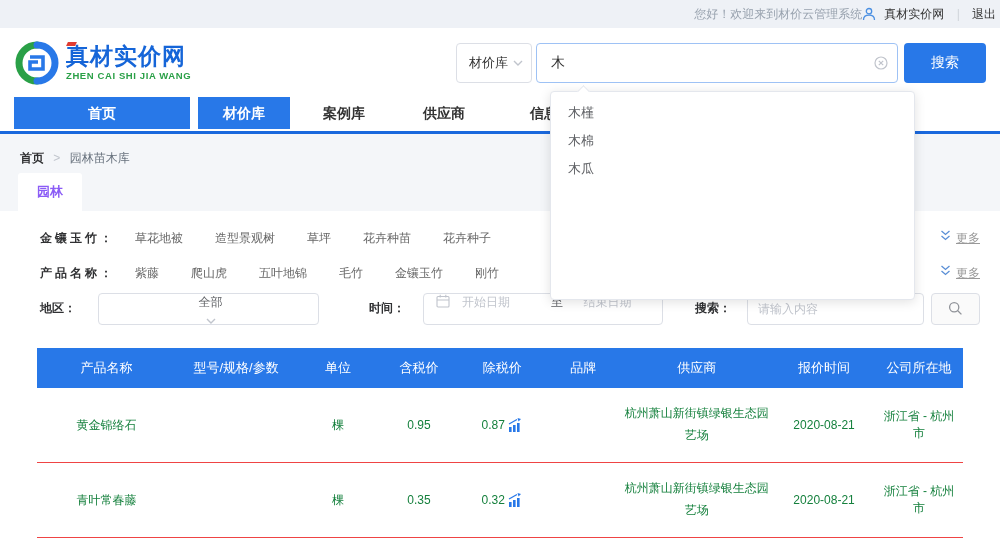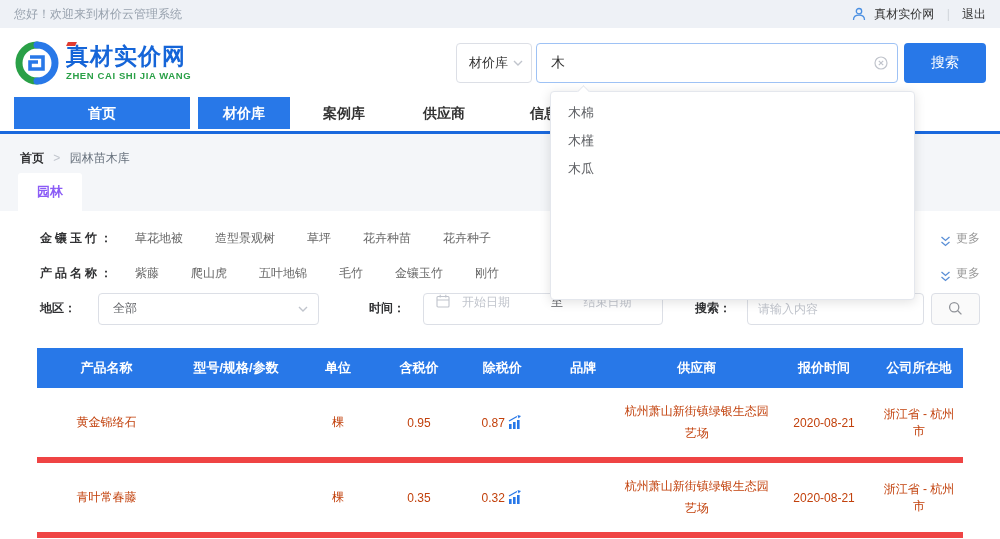--- a/index.html
+++ b/index.html
@@ -1,21 +1,21 @@
 <!DOCTYPE html>
 <html><head>
 <meta charset="utf-8">
 <style>
   * { margin:0; padding:0; box-sizing:border-box; }
   html,body { width:1000px; height:539px; overflow:hidden;
     font-family:"Liberation Sans","DejaVu Sans",sans-serif; background:#fff; position:relative; }
 
   
   .topbar { height:28px; background:#eef1f6; display:flex; align-items:center;
-    justify-content:space-between; padding:0 14px; font-size:12px; color:#98a2ae; }
+    justify-content:flex-end; padding:0 4px; font-size:12px; color:#98a2ae; }
   .topbar-right { display:flex; align-items:center; gap:8px; color:#333; }
   .topbar-right .divider { color:#c8ccd2; }
   .topbar-right a { color:#333; text-decoration:none; cursor:pointer; }
 
   
   .header { height:69px; display:flex; align-items:center; padding:0 14px; background:#fff; }
   .logo { display:flex; align-items:center; gap:6px; }
   .logo-text { position:relative; }
   .logo-title { font-size:23px; font-weight:bold; color:#1565d8; letter-spacing:1px; line-height:1; }
   .logo-sub { font-size:9.5px; font-weight:bold; color:#2aa047; letter-spacing:0.6px; margin-top:2px; }
@@ -49,45 +49,45 @@
   .tabstrip { margin-top:9px; display:flex; }
   .tab { width:64px; height:38px; line-height:38px; text-align:center; font-size:13px;
     cursor:pointer; margin-left:4px; }
   .tab.active { background:#fff; color:#8b5cf6; border-radius:3px 3px 0 0;font-weight:bold; }
 
   
   .content { background:#fff; padding:10px 20px 0 20px; }
   .filter-row { display:flex; align-items:center; height:35px; font-size:12px; padding-left:20px; }
   .filter-label { font-weight:bold; color:#303133; letter-spacing:3px; width:95px; flex:none; }
   .filter-link { color:#666; margin-right:32px; cursor:pointer; white-space:nowrap; }
-  .more-link { margin-left:auto; display:flex; align-items:flex-end; gap:5px; color:#999;
-    cursor:pointer; flex:none; }
+  .more-link { margin-left:auto; display:flex; align-items:flex-start; gap:5px; color:#999;
+    cursor:pointer; flex:none;text-decoration:underline; }
   .ctl-label { font-weight:bold; color:#303133; flex:none; }
   .region-select { width:250px; height:32px; border:1px solid #dcdfe6; border-radius:4px;
     display:flex; align-items:center; justify-content:space-between; padding:0 10px 0 14px;
-    color:#606266; margin:0 50px 0 22px; cursor:pointer; background:#fff; }
+    color:#606266; margin:0 50px 0 22px; cursor:pointer; background:#fff;flex-direction:column; }
   .time-box { width:272px; height:32px; border:1px solid #dcdfe6; border-radius:4px;
     display:flex; align-items:flex-start; padding:0 10px 0 12px; margin:0 32px 0 18px; background:#fff; }
   .time-box .ph { color:#c0c4cc; }
   .time-box .start { flex:1; padding-left:12px; }
   .time-box .to { color:#606266; }
   .time-box .end { flex:1; text-align:center; }
   .kw-input { width:192px; height:32px; border:1px solid #dcdfe6; border-radius:4px;
     padding:0 10px; font-size:12px; color:#606266; outline:none; margin-left:16px; }
   .kw-input::placeholder { color:#c0c4cc; }
   .icon-btn { width:56px; height:32px; border:1px solid #dcdfe6; border-radius:4px;
     background:#fafafa; margin-left:7px; display:flex; align-items:center; justify-content:center;
     cursor:pointer; }
 
   
   .table { margin:22px 17px 0 17px; }
   .t-head { display:flex; background:#2878e8; height:40px; align-items:center; }
-  .t-head .cell { color:#fff; font-size:13px; font-weight:bold; text-align:center; }
-  .t-row { display:flex; height:75px; align-items:center; border-bottom:6px solid #ef4444;
-    font-size:12px; color:#c2410c; }
+  .t-head .cell { color:#fff; font-size:13px; font-weight:normal; text-align:center; }
+  .t-row { display:flex; height:75px; align-items:center; border-bottom:1px solid #ef4444;
+    font-size:12px; color:#15803d; }
   .cell { text-align:center; padding:0 4px; }
   .c1{width:15%;} .c2{width:13%;} .c3{width:9%;} .c4{width:8.5%;} .c5{width:9.5%;}
   .c6{width:8%;} .c7{width:16.5%; line-height:1.8;} .c8{width:11%;} .c9{width:9.5%;}
   .price-wrap { display:inline-flex; align-items:center; gap:3px; }
 
   
   .suggest-panel { position:absolute; left:550px; top:91px; width:365px; height:209px;
     background:#fff; border:1px solid #e4e7ed; border-radius:4px;
     box-shadow:0 2px 12px rgba(0,0,0,0.12); z-index:20; padding:7px 0; }
   .suggest-notch { position:absolute; top:-5px; left:28px; width:9px; height:9px; background:#fff;
@@ -287,16 +287,16 @@
       <div class="cell c6"></div>
       <div class="cell c7">杭州萧山新街镇绿银生态园艺场</div>
       <div class="cell c8">2020-08-21</div>
       <div class="cell c9">浙江省 - 杭州市</div>
     </div>
   </div>
 </div>
 
 <div class="suggest-panel">
   <div class="suggest-notch"></div>
+  <div class="suggest-item">木槿</div>
   <div class="suggest-item">木棉</div>
-  <div class="suggest-item">木槿</div>
   <div class="suggest-item">木瓜</div>
 </div>
 
 </body></html>

